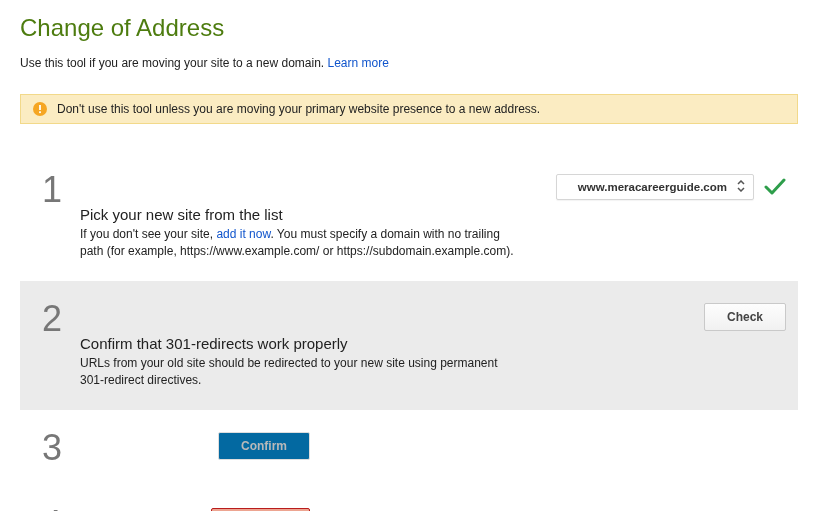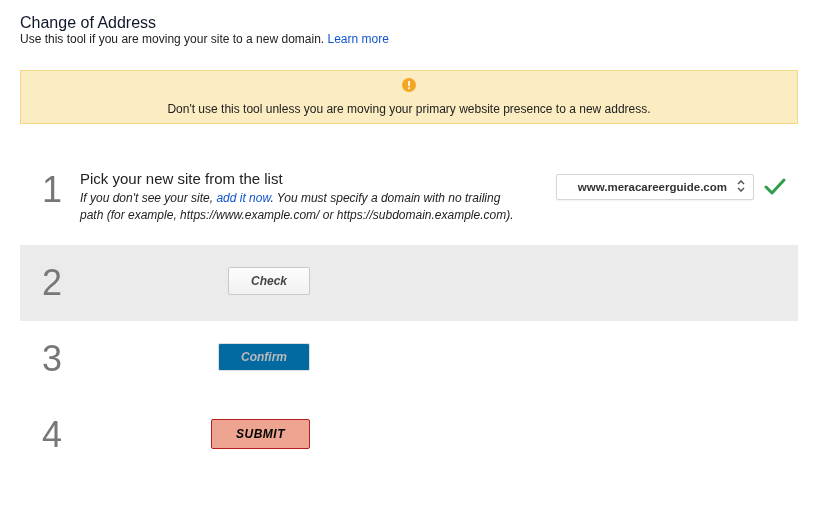--- a/index.html
+++ b/index.html
@@ -5,42 +5,41 @@
     * { margin: 0; padding: 0; box-sizing: border-box; }
     body {
       font-family: Arial, Helvetica, sans-serif;
       background: #fff;
       width: 818px;
       height: 511px;
       overflow: hidden;
     }
     .container { padding: 14px 20px 0 20px; }
     .page-title {
-      font-size: 16px;
+      font-size: 24px;
       font-weight: 400;
-      color: #0f172a;
-      margin-bottom: 0;
+      color: #4d7c0f;
+      margin-bottom: 14px;
     }
     .subtitle {
       font-size: 12px;
       color: #222;
       margin-bottom: 24px;
     }
     .subtitle a { color: #1155cc; text-decoration: none; }
     .warning-banner {
       background: #fbecc2;
       border: 1px solid #f2d98a;
       padding: 7px 12px;
       font-size: 12px;
       color: #222;
       margin-bottom: 28px;
       display: flex;
       align-items: center;
       gap: 10px;
-      flex-direction: column;
     }
     .warning-banner .warn-icon {
       display: inline-flex;
       align-items: center;
       justify-content: center;
       width: 14px; height: 14px;
     }
     .step {
       display: flex;
       padding: 18px 12px 20px 22px;
@@ -60,27 +59,27 @@
     }
     .step-body {
       flex: 1;
       padding-right: 12px;
     }
     .step-title {
       font-size: 15px;
       color: #222;
       font-weight: 400;
       margin-bottom: 3px;
+      margin-top: 36px;
     }
     .step-desc {
       font-size: 12px;
       color: #222;
       line-height: 1.45;
       max-width: 440px;
-      font-style: italic;
     }
     .step-desc a { color: #1155cc; text-decoration: none; }
     .step-action {
       display: flex;
       align-items: center;
       gap: 10px;
       min-width: 230px;
       justify-content: flex-end;
       padding-top: 4px;
     }
@@ -107,21 +106,20 @@
     .check-icon { display: inline-flex; }
     .btn {
       background: linear-gradient(#fdfdfd, #f1f1f1);
       border: 1px solid #c9c9c9;
       border-radius: 2px;
       padding: 6px 22px;
       font-size: 12px;
       font-weight: bold;
       color: #444;
       cursor: pointer;
-      font-style: italic;
     }
     .btn.disabled {
       color: #b9b9b9;
       border-color: #dedede;
       background: #0369a1;
       cursor: default;
     }
     .btn.submit {
       background: #eda591;
       border: 1px solid #b91c1c;
@@ -171,20 +169,24 @@
       <span class="check-icon">
         <svg width="22" height="18" viewBox="0 0 22 18">
             <path d="M2 9 L8 15 L20 2" fill="none" stroke="#2e9e4b" stroke-width="3" stroke-linecap="round" stroke-linejoin="round"></path>
           </svg>
       </span>
     </div>
   </div>
 
   <div class="step highlight">
     <div class="step-num">2</div>
+    <div class="step-body">
+      <div class="step-title">Confirm that 301-redirects work properly</div>
+      <div class="step-desc">URLs from your old site should be redirected to your new site using permanent 301-redirect directives.</div>
+    </div>
     <div class="step-action">
       <button class="btn">Check</button>
     </div>
   </div>
 
   <div class="step">
     <div class="step-num">3</div>
     <div class="step-action">
       <button class="btn disabled">Confirm</button>
     </div>

